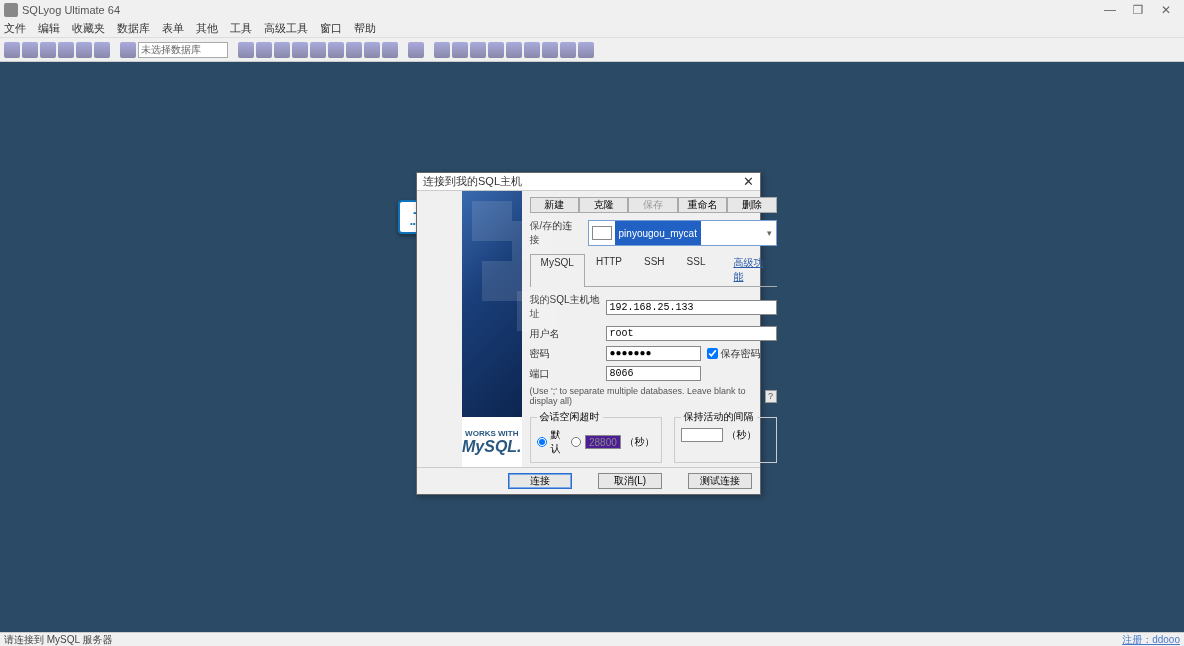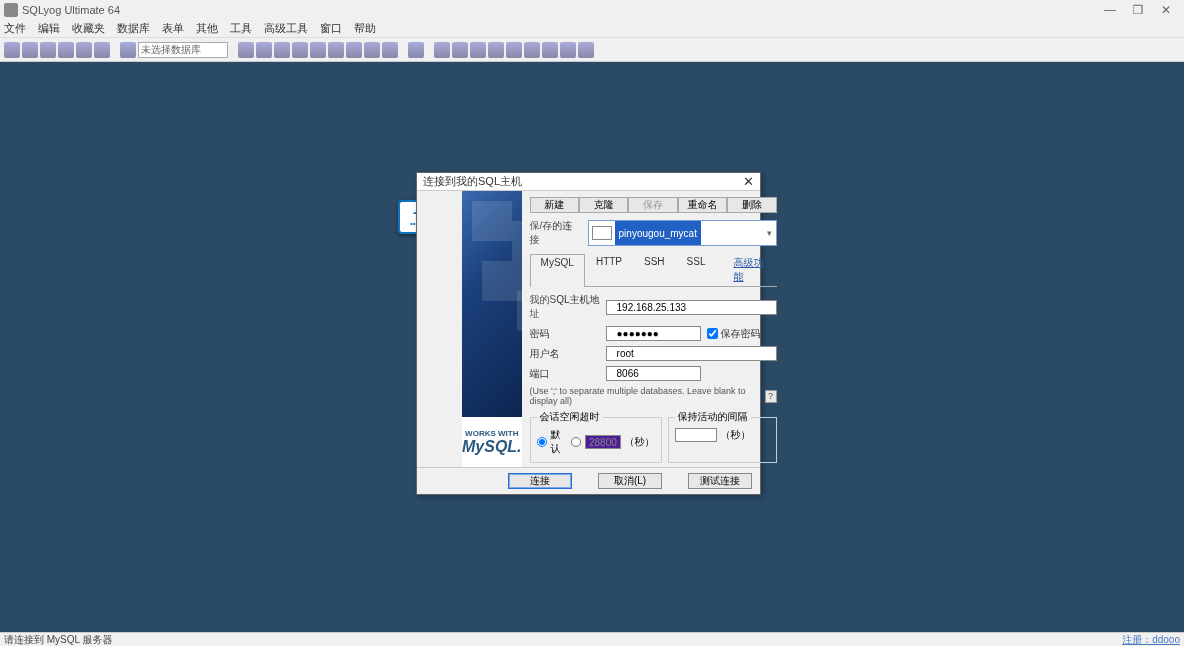--- a/index.html
+++ b/index.html
@@ -106,32 +106,32 @@
 
 .tabs { display:flex; border-bottom:1px solid #aaa; margin-bottom:6px; }
 .tab { padding:2px 10px; font-size:10px; border:1px solid transparent; border-bottom:none; background:transparent; color:#333;}
 .tab.active { background:#f0f0f0; border-color:#aaa; position:relative; top:1px; }
 .tab.link { color:#2a5aa7; text-decoration: underline; margin-left:6px; }
 
 
 .form-row { display:flex; align-items:center; margin-bottom:5px; gap:6px; }
 .form-row label { width: 70px; font-size: 10px; color:#333; }
 .text-in {
-  flex:1; height:15px; border:1px solid #888; background:#fff; padding:0 10px;
-  font-size:10px; display:flex; align-items:center;
+  flex:1; height:15px; border:1px solid #888; background:#fff; padding:0 3px;
+  font-size:10px; display:flex; align-items:center;font-family:Liberation Mono, monospace;
 }
 .text-in.short { flex:0 0 95px; }
 .cb { display:flex; align-items:center; gap:3px; font-size:10px; }
 .cb input { width:11px; height:11px; }
 
 .hint { font-size: 9px; color:#555; margin:2px 0 4px 0; display:flex; align-items:center; }
 .hint .q { margin-left:auto; width:13px; height:13px; border:1px solid #999; background:#e8e8e8; text-align:center; font-size:9px; line-height:11px;}
 
 
-.fs-row { display:flex; gap:6px; }
+.fs-row { display:flex; gap:12px; }
 .fs { border:1px solid #ccc; padding:4px 6px 6px 6px; position:relative; flex:1;}
 .fs legend { font-size:10px; padding:0 3px; }
 .fs-inner { display:flex; align-items:center; gap:4px; font-size:10px;}
 .radio { width:10px; height:10px; }
 .num-in { width:42px; height:14px; border:1px solid #888; background:#4c1d95; font-size:10px; text-align:center; display:flex; align-items:center; justify-content:center; color:#888;}
 .num-in2 { width:42px; height:14px; border:1px solid #888; background:#fff; font-size:10px; }
 
 
 .dlg-bottom { border-top:1px solid #ccc; padding:5px 8px; display:flex; gap:26px; justify-content:flex-end;}
 .bottom-btn { width: 64px; height:16px; background:#e7e7e7; border:1px solid #888; font-size:10px; display:flex; align-items:center; justify-content:center;}
@@ -248,30 +248,30 @@
         <div class="tab">SSH</div>
         <div class="tab">SSL</div>
         <div class="tab link">高级功能</div>
       </div>
 
       <div class="form-row">
         <label>我的SQL主机地址</label>
         <div class="text-in">192.168.25.133</div>
       </div>
       <div class="form-row">
+        <label>用户名</label>
+        <div class="text-in">root</div>
+      </div>
+      <div class="form-row">
         <label>密码</label>
         <div class="text-in short">●●●●●●●</div>
         <label class="cb">
           <input type="checkbox" checked="" style="">
           <span>保存密码</span>
         </label>
-      </div>
-      <div class="form-row">
-        <label>用户名</label>
-        <div class="text-in">root</div>
       </div>
       <div class="form-row">
         <label>端口</label>
         <div class="text-in short">8066</div>
       </div>
 
       <div class="hint">
         <span>(Use ';' to separate multiple databases. Leave blank to display all)</span>
         <span class="q">?</span>
       </div>

